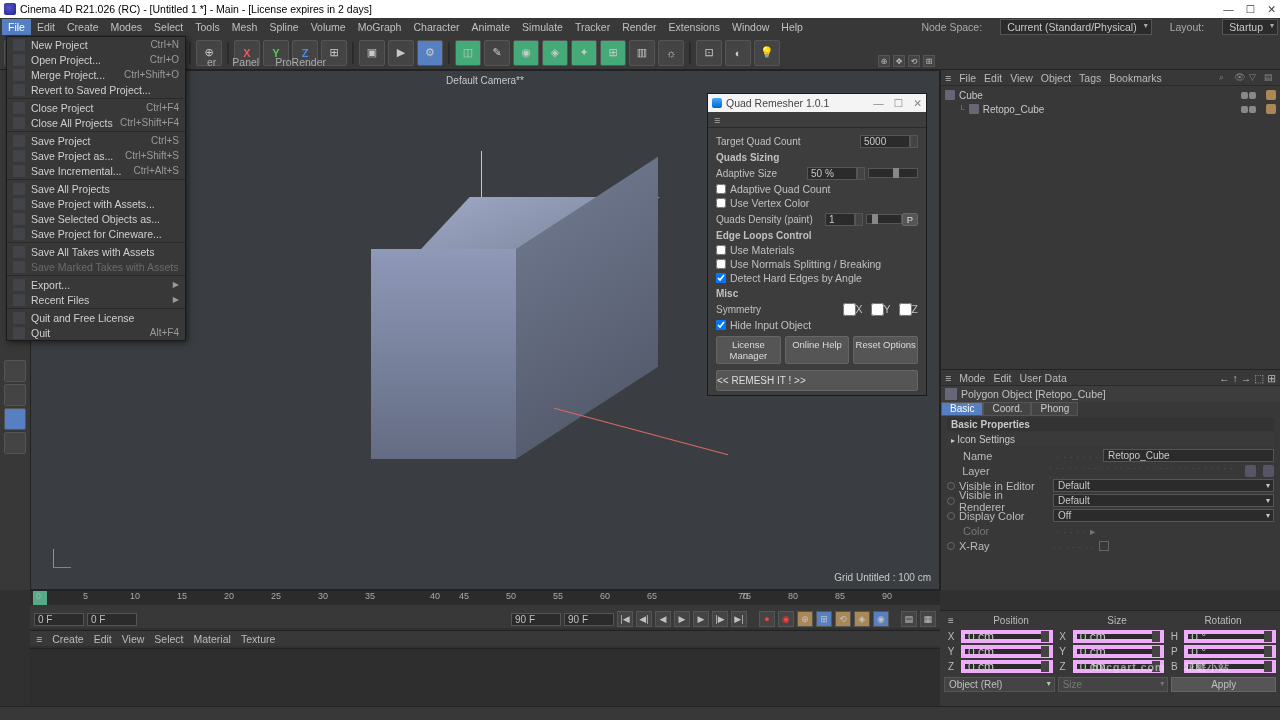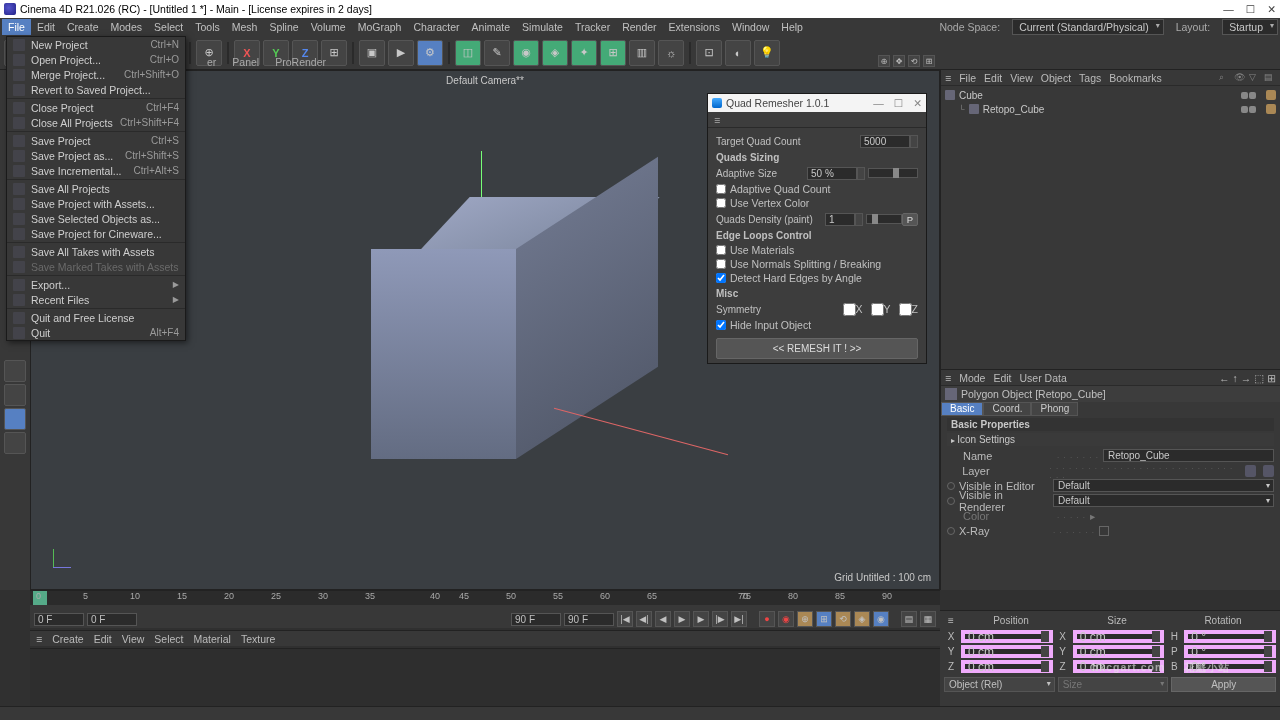--- a/index.html
+++ b/index.html
@@ -7,21 +7,21 @@
 
 
 .titlebar { height:18px; background:#ffffff; color:#000; display:flex; align-items:center; padding:0 4px; font-size:10.5px; }
 .titlebar .appicon { width:12px; height:12px; margin-right:4px; background:radial-gradient(circle at 40% 40%,#55c,#228); border-radius:2px; }
 .titlebar .winbtns { margin-left:auto; display:flex; gap:12px; font-size:12px; color:#444; }
 
 
 .menubar { height:18px; background:#383838; display:flex; align-items:center; padding:0 2px; }
 .menubar span { padding:2px 6px; cursor:default; }
 .menubar span.active { background:#5680c2; color:#fff; }
-.menubar .right { margin-left:auto; display:flex; align-items:center; gap:6px; }
+.menubar .right { margin-left:auto; display:flex; align-items:center; gap:12px; }
 .menubar .label { color:#aaa; }
 .menubar .drop { background:#2b2b2b; border:1px solid #555; padding:1px 14px 1px 6px; position:relative; color:#c8c8c8; }
 .menubar .drop::after { content:"▾"; position:absolute; right:3px; top:1px; font-size:8px; color:#aaa; }
 
 
 .toolbar { height:34px; background:#383838; display:flex; align-items:center; padding:0 4px; gap:3px; border-bottom:1px solid #222; }
 .toolbar .tbtn { width:22px; height:22px; background:#444; border:1px solid #555; border-radius:2px; display:flex; align-items:center; justify-content:center; font-size:11px; color:#c8c8c8; }
 .toolbar .tbtn.sel { background:#5680c2; }
 .toolbar .sep { width:2px; height:22px; background:#2a2a2a; margin:0 2px; }
 .toolbar .big { width:26px; height:26px; }
@@ -72,21 +72,21 @@
 .qr .row .rl { flex:1; color:#c0c0c0; font-size:10px; }
 .qr .row .rv { width:50px; background:#2b2b2b; border:1px solid #555; padding:0 3px; color:#c8c8c8; font-size:10px; height:13px; display:flex; align-items:center; }
 .qr .row .spn { width:8px; height:13px; background:#444; border:1px solid #555; font-size:6px; display:flex; flex-direction:column; }
 .qr .row .sld { width:50px; height:10px; background:#2b2b2b; border:1px solid #555; margin-left:3px; position:relative; }
 .qr .row .sld .sh { position:absolute; width:6px; height:10px; background:#888; top:-1px; }
 .qr .section { color:#c0c0c0; font-size:10px; margin:3px 0 2px; font-weight:bold; }
 .qr .chk { display:flex; align-items:center; height:14px; font-size:10px; color:#c0c0c0; }
 .qr .chk input { margin-right:4px; width:10px; height:10px; }
 .qr .btnrow { display:flex; gap:4px; margin-top:4px; }
 .qr .qbtn { flex:1; background:#555; border:1px solid #666; text-align:center; padding:2px 0; font-size:9.5px; color:#ddd; border-radius:2px; }
-.qr .remesh { background:#555; border:1px solid #666; text-align:center; padding:4px 0; margin-top:6px; font-size:10px; color:#ddd; border-radius:2px; }
+.qr .remesh { background:#555; border:1px solid #666; padding:4px 0; margin-top:6px; font-size:10px; color:#ddd; border-radius:2px; }
 
 
 .rpanels { width:340px; background:#383838; display:flex; flex-direction:column; border-left:1px solid #222; }
 .objmgr { flex:0 0 300px; border-bottom:1px solid #222; }
 .panelbar { height:16px; background:#383838; display:flex; align-items:center; padding:0 4px; gap:8px; border-bottom:1px solid #2a2a2a; }
 .panelbar span { color:#bbb; }
 .panelbar .picons { margin-left:auto; display:flex; gap:3px; }
 .panelbar .picons span { width:12px; height:12px; font-size:9px; color:#888; }
 .objtree { padding:2px 4px; }
 .objrow { display:flex; align-items:center; height:14px; gap:4px; }
@@ -425,20 +425,25 @@
             <span style="margin-right:8px">X</span>
           <input type="checkbox" style="">
             <span style="margin-right:8px">Y</span>
           <input type="checkbox" style="">
             <span>Z</span>
         </div>
         <div class="chk">
             <input type="checkbox" checked="" style="">
             <span>Hide Input Object</span>
           </div>
+        <div class="btnrow">
+          <div class="qbtn">License Manager</div>
+          <div class="qbtn">Online Help</div>
+          <div class="qbtn">Reset Options</div>
+        </div>
         <div class="remesh">&lt;&lt;   REMESH IT !   &gt;&gt;</div>
       </div>
     </div>
   </div>
 
   <div class="rpanels">
     <div class="objmgr">
       <div class="panelbar">
         <span>≡</span>
         <span>File</span>
@@ -518,20 +523,25 @@
         </div>
         <div class="prow">
           <span class="pdot"></span>
           <span class="plabel">Visible in Editor</span>
           <span class="pdrop">Default</span>
         </div>
         <div class="prow">
           <span class="pdot"></span>
           <span class="plabel">Visible in Renderer</span>
           <span class="pdrop">Default</span>
+        </div>
+        <div class="prow">
+          <span class="pdot"></span>
+          <span class="plabel">Display Color</span>
+          <span class="pdrop">Off</span>
         </div>
         <div class="prow">
           <span style="width:12px"></span>
           <span class="plabel" style="color:#777">Color</span>
           <span class="pdots">. . . . .</span>
           <span style="color:#777">▸</span>
           <span style="flex:1"></span>
         </div>
         <div class="prow">
           <span class="pdot"></span>

